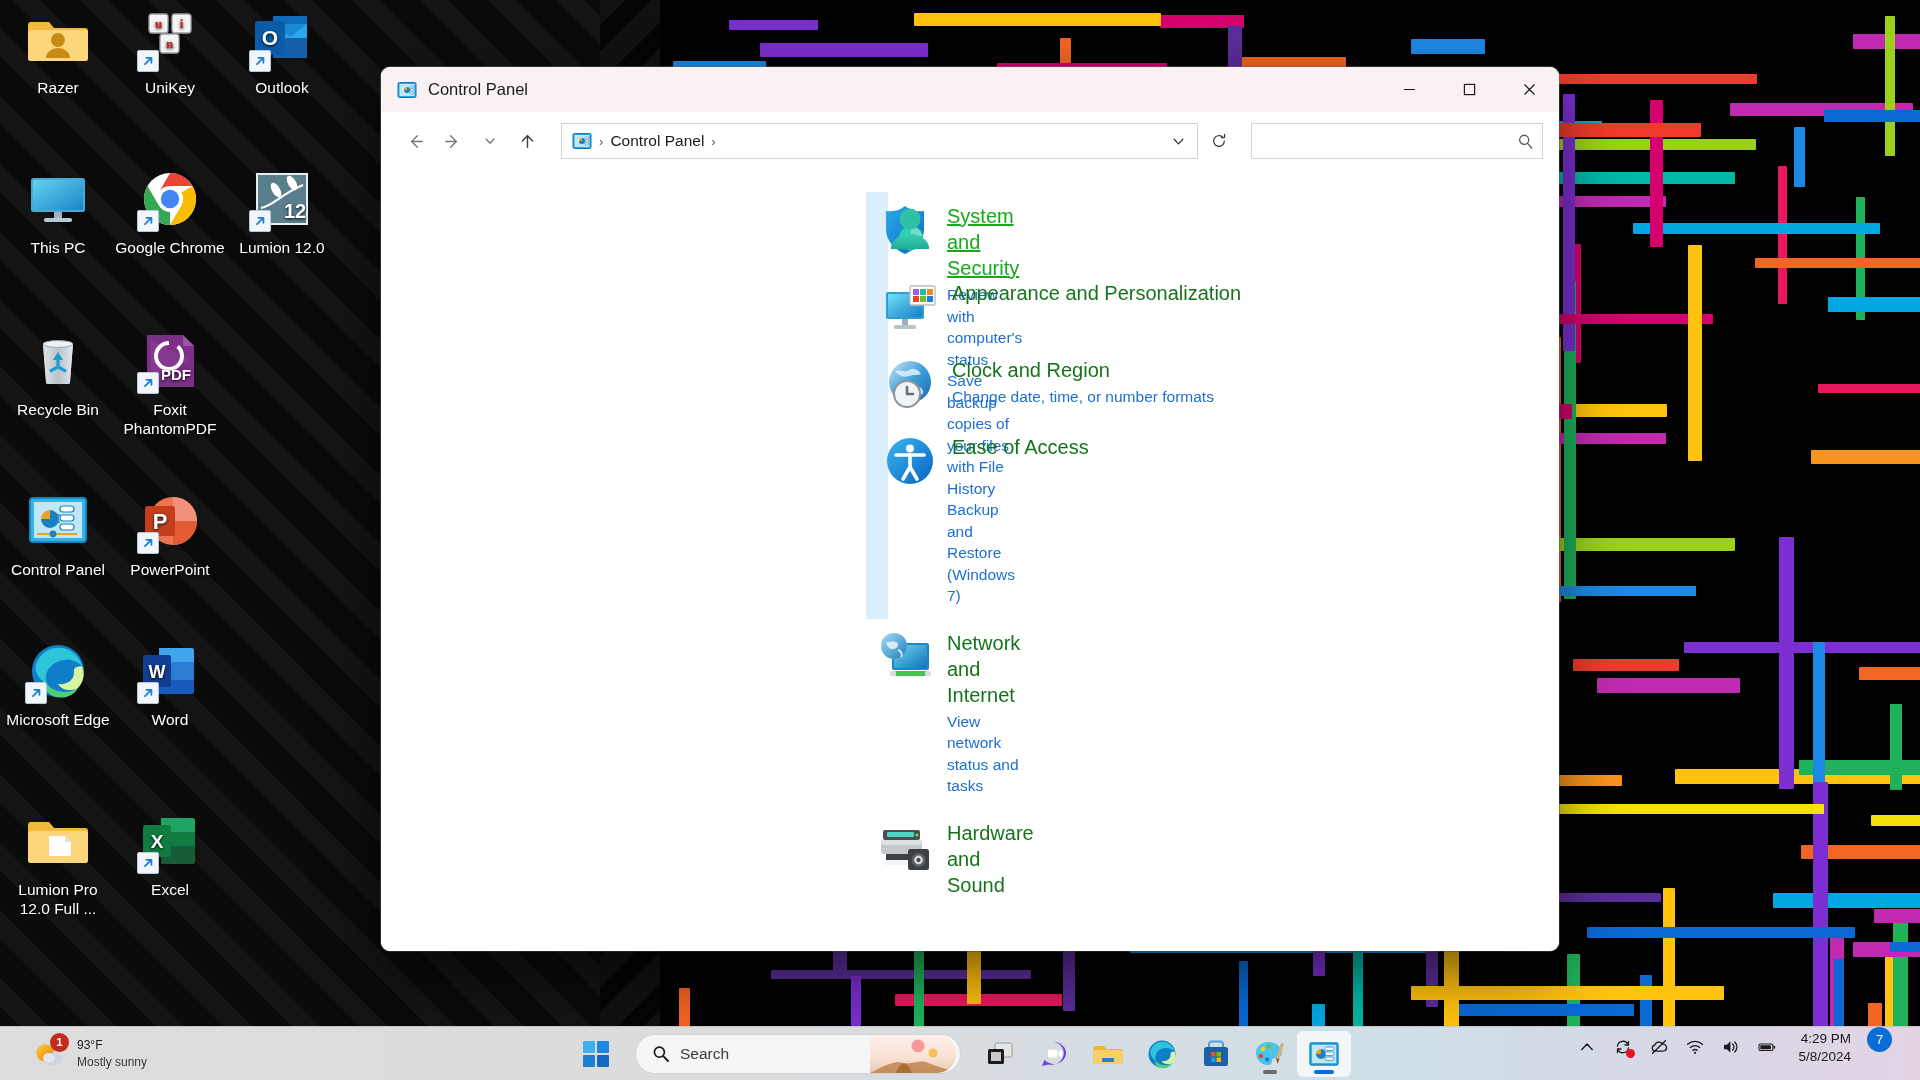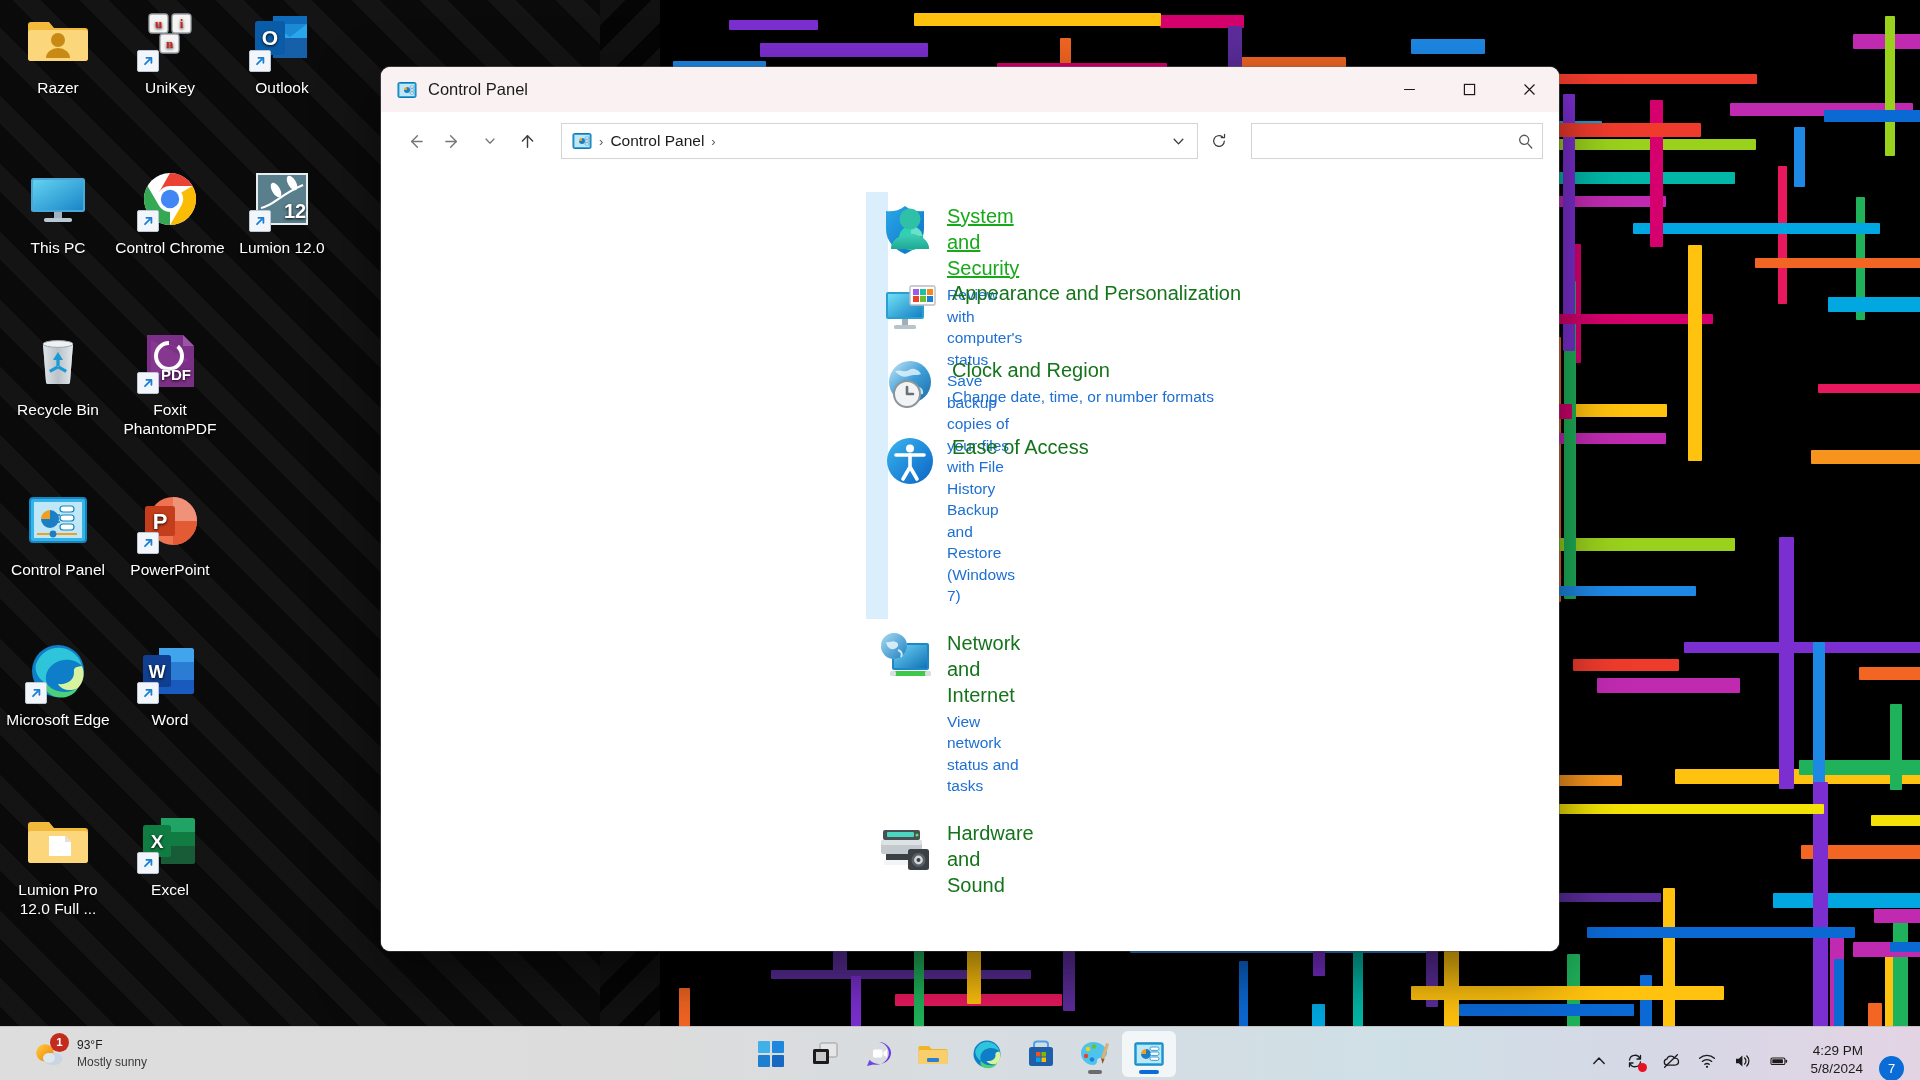--- a/index.html
+++ b/index.html
@@ -240,22 +240,22 @@
   .tb-search .s-ic { color: #1b1b1b; display: flex; }
   .tb-search .s-ic svg { width: 18px; height: 18px; }
   .tb-search .s-ph { font-size: 15.5px; color: #3a3a3a; }
   .tb-search .s-img {
     margin-left: auto; width: 86px; height: 38px; border-radius: 0 19px 19px 0;
     background: linear-gradient(180deg,#fdf0ea 0%, #fbe3d8 55%, #e9c9ae 100%);
     position: relative; overflow: hidden;
   }
 
   .tray {
-    margin-left: auto; display: flex; align-items: flex-end; gap: 2px;
-    padding-right: 16px; height: 54px;
+    margin-left: auto; display: flex; align-items: flex-start; gap: 2px;
+    padding-right: 28px; height: 54px;
   }
   .tray-btn {
     height: 40px; min-width: 34px; padding: 0 7px; border-radius: 5px;
     display: flex; align-items: center; justify-content: center; color: #1b1b1b;
     position: relative;
   }
   .tray-btn svg { width: 18px; height: 18px; }
   .clock {
     text-align: right; font-size: 13.5px; line-height: 18px; color: #1b1b1b;
     padding: 0 10px 0 12px; height: 42px; display: flex; flex-direction: column;
@@ -517,21 +517,21 @@
         <path d="M53.5 18 A26 26 0 0 1 31 57 L42.4 37.4 A13 13 0 0 0 42.4 24.6 Z" fill="#fbbc05"></path>
         <path d="M31 57 A26 26 0 0 1 8.5 18 L19.9 37.6 A13 13 0 0 0 31 44 Z" fill="#34a853"></path>
         <circle cx="31" cy="31" r="12" fill="#fff"></circle>
         <circle cx="31" cy="31" r="9.2" fill="#4285f4"></circle>
       </svg><span class="shortcut">
             <svg viewBox="0 0 14 14">
               <path d="M4 10.2 L10 4.2" stroke="#1a7fd4" stroke-width="1.8" fill="none" stroke-linecap="round"></path>
               <path d="M5.4 3.8 H10.4 V8.8" stroke="#1a7fd4" stroke-width="1.8" fill="none" stroke-linecap="round" stroke-linejoin="round"></path>
             </svg>
           </span></div>
-        <span class="lbl">Control Chrome</span>
+        <span class="lbl">Google Chrome</span>
       </div>
       <div class="dicon" style="left: 226px; top: 168px;">
         <div class="glyph"><svg viewBox="0 0 62 62">
         <rect x="6" y="6" width="50" height="50" fill="#5a7f8c" stroke="#e8eef0" stroke-width="2"></rect>
         <path d="M10 40 C22 38, 30 26, 52 17" stroke="#fff" stroke-width="2.2" fill="none"></path>
         <ellipse cx="25" cy="22" rx="4" ry="8" transform="rotate(-30 25 22)" fill="#fff"></ellipse>
         <ellipse cx="41" cy="15" rx="4" ry="8" transform="rotate(-30 41 15)" fill="#fff"></ellipse>
         <text x="44" y="50" font-size="20" font-family="Liberation Sans, sans-serif" font-weight="bold" fill="#fff" text-anchor="middle">12</text>
       </svg><span class="shortcut">
             <svg viewBox="0 0 14 14">
@@ -937,20 +937,37 @@
         <div class="ic">
           <svg viewBox="0 0 32 32" width="32" height="32">
             <rect x="3" y="3" width="12" height="12" rx="1" fill="#3fb0e8"></rect>
             <rect x="17" y="3" width="12" height="12" rx="1" fill="#1e88e0"></rect>
             <rect x="3" y="17" width="12" height="12" rx="1" fill="#1e7ed0"></rect>
             <rect x="17" y="17" width="12" height="12" rx="1" fill="#1668c0"></rect>
           </svg>
         </div>
       </div>
 
+      <div class="tb-search">
+        <span class="s-ic">
+          <svg viewBox="0 0 18 18">
+              <circle cx="7.4" cy="7.2" r="5" stroke="currentColor" stroke-width="1.7" fill="none"></circle>
+              <path d="M11.3 11.1 L16 16" stroke="currentColor" stroke-width="1.9" fill="none" stroke-linecap="round"></path>
+            </svg>
+        </span>
+        <span class="s-ph">Search</span>
+        <span class="s-img">
+          <svg viewBox="0 0 86 38" width="86" height="38" style="display:block">
+            <circle cx="48" cy="11" r="6.5" fill="#f58b8b" opacity=".85"></circle>
+            <circle cx="63" cy="18" r="4.5" fill="#f5b942" opacity=".85"></circle>
+            <path d="M0 38 C14 31, 24 25, 34 28 C42 30, 50 24, 58 28 C68 32, 78 34, 86 38 Z" fill="#b8793f" opacity=".75"></path>
+            <path d="M26 38 C30 27, 36 24, 42 38 Z" fill="#a8692f" opacity=".9"></path>
+          </svg>
+        </span>
+      </div>
 
       <div id="tbapps" style="display:flex;align-items:center;">
           <div class="tb-item" title="Task view">
             <div class="ic"><svg viewBox="0 0 32 32">
                 <rect x="11" y="5" width="17" height="14" rx="1.5" fill="#e6e6e6" stroke="#9a9a9a" stroke-width="1"></rect>
                 <rect x="4" y="11" width="16" height="15" rx="1.5" fill="#1b1b1b"></rect>
                 <rect x="7" y="14" width="10" height="9" fill="#c8c8c8"></rect>
               </svg></div>
           </div>
           <div class="tb-item" title="Chat">

